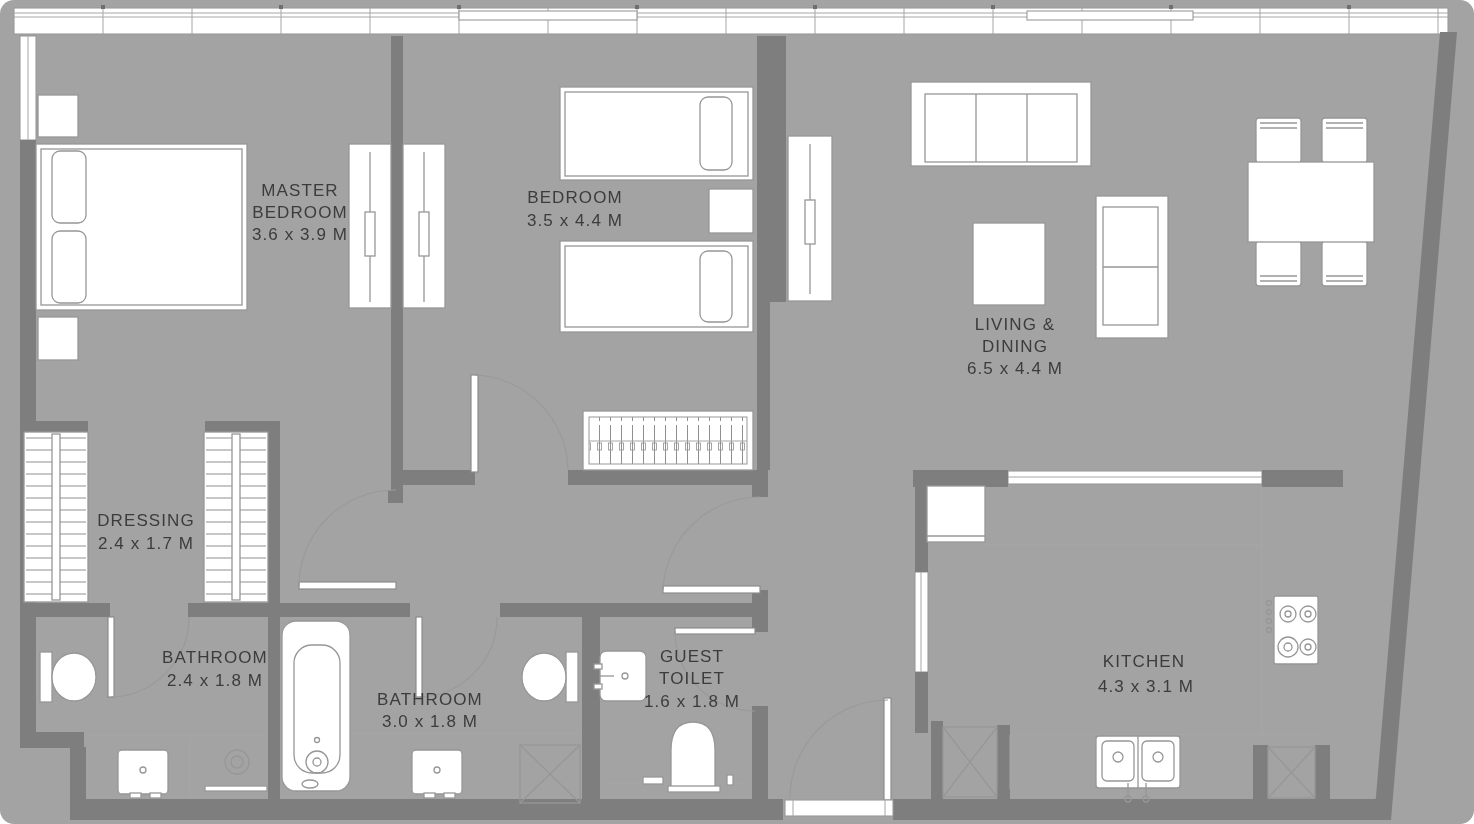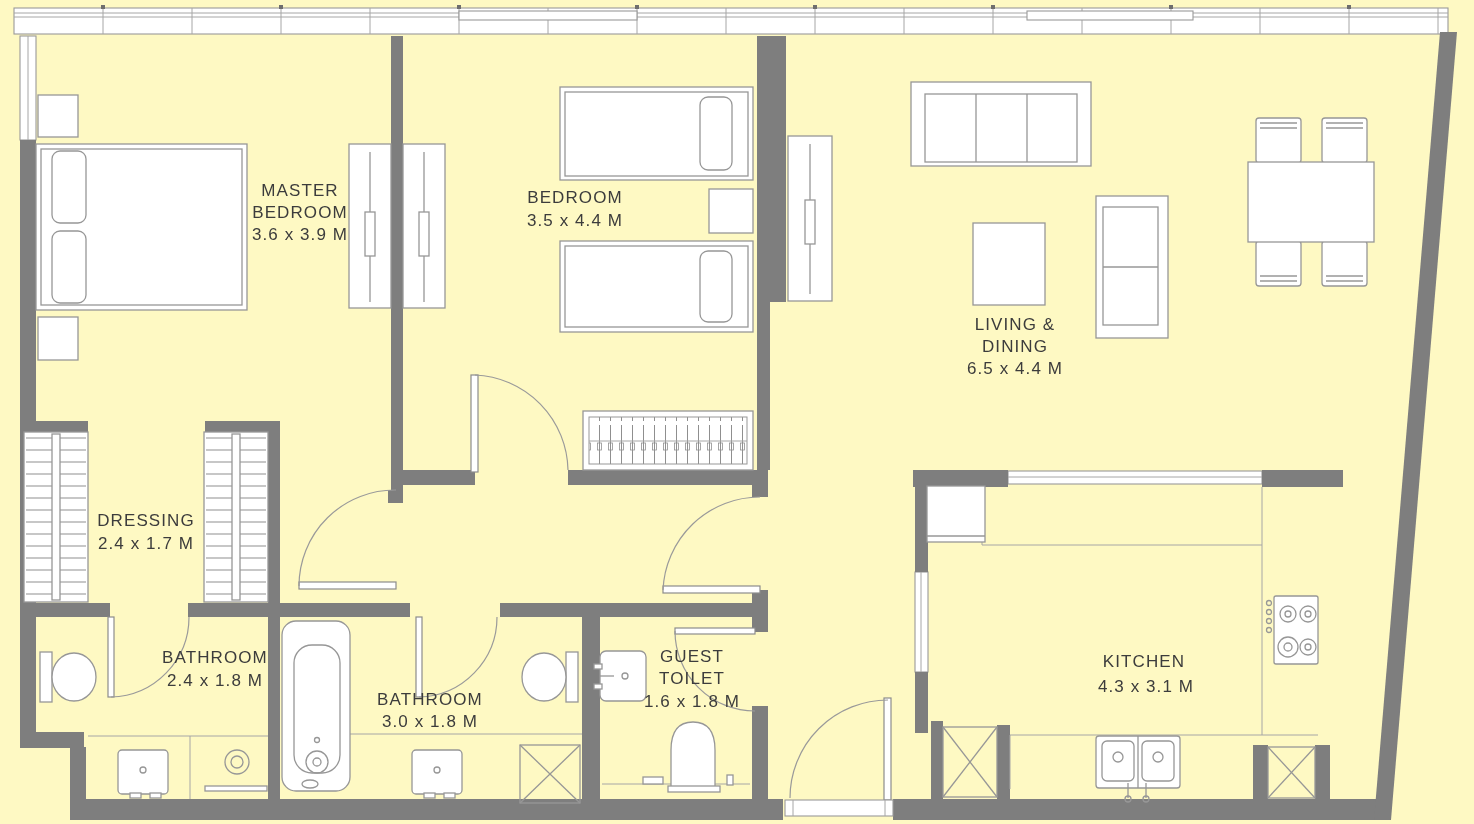--- a/index.html
+++ b/index.html
@@ -1,16 +1,16 @@
 <!DOCTYPE html>
 <html><head>
 <meta charset="utf-8">
 <style>
   html,body { margin:0; padding:0; background:#ffffff; }
-  .stage { width:1474px; height:824px; position:relative; background:#fef9c3; overflow:hidden; }
+  .stage { width:1474px; height:824px; position:relative; background:#a3a3a3; overflow:hidden;border-radius:14px; }
   svg { display:block; }
   .wall   { fill:#7e7e7e; stroke:none; }
   .furn   { fill:#ffffff; stroke:#979797; stroke-width:1.3; }
   .furnnf { fill:none;    stroke:#979797; stroke-width:1.3; }
   .thin   { fill:none;    stroke:#a6a6a6; stroke-width:1; }
   .arc    { fill:none;    stroke:#9a9a9a; stroke-width:1.2; }
   .leaf   { fill:#ffffff; stroke:#8c8c8c; stroke-width:1.2; }
   .win    { fill:#ffffff; stroke:#9a9a9a; stroke-width:1.1; }
   .tick   { fill:#6e6e6e; }
   .label  { font-family:"Liberation Sans", sans-serif; font-size:17px; font-weight:500;

